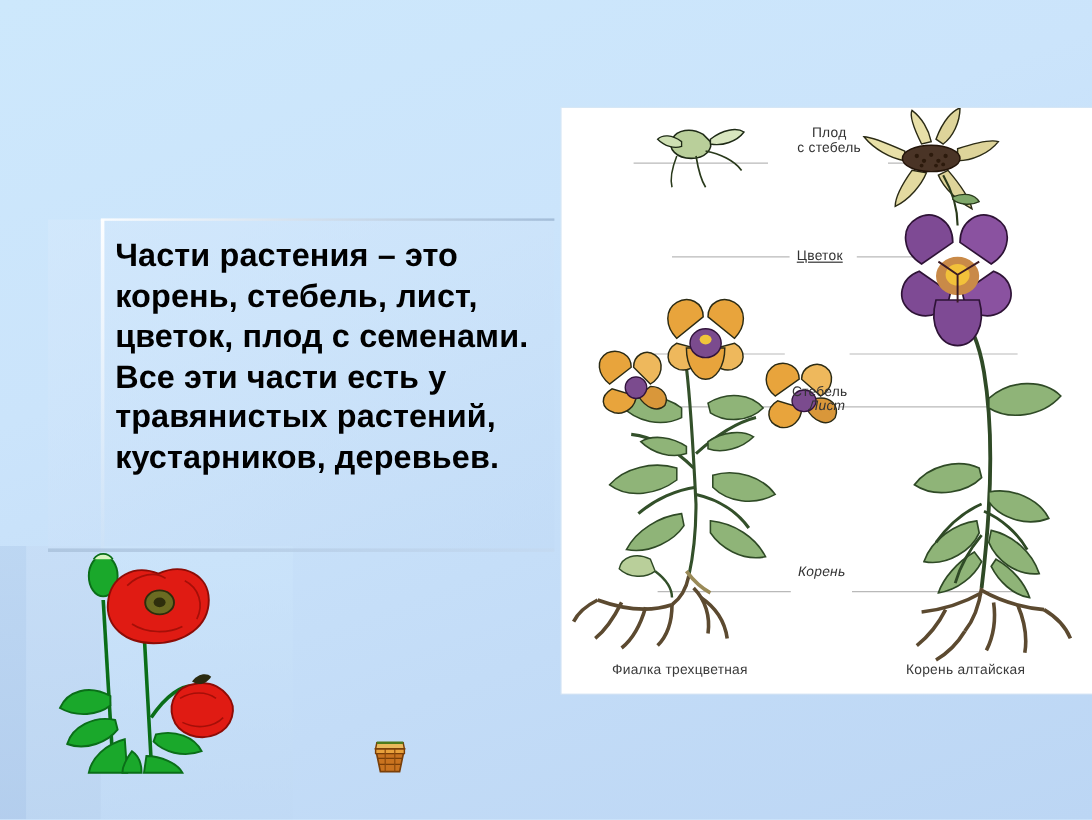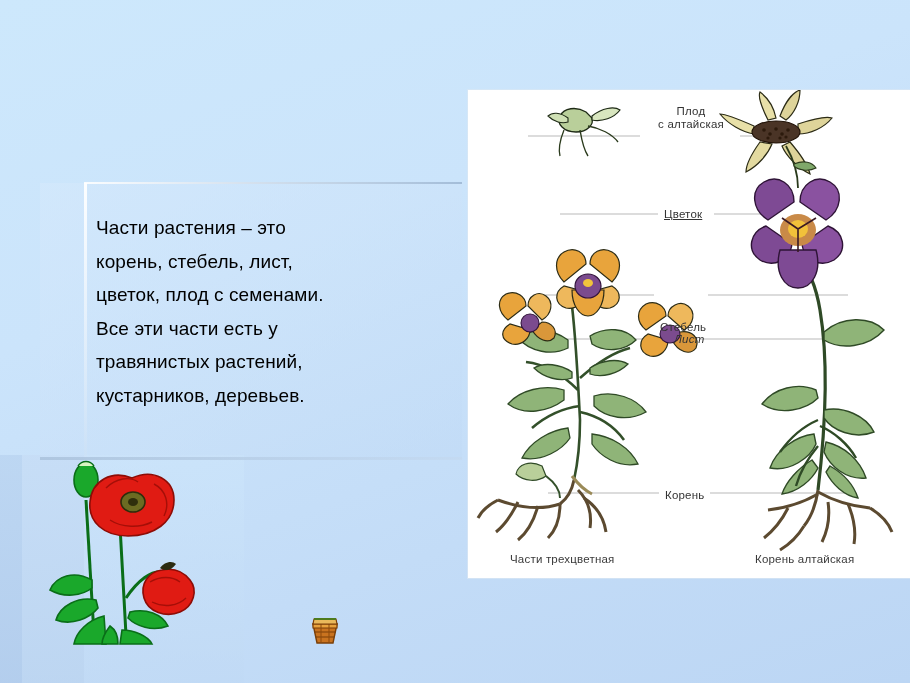--- a/index.html
+++ b/index.html
@@ -21,40 +21,40 @@
   .text-panel{position:absolute;left:40px;top:183px;width:422px;height:276px;
     background:linear-gradient(150deg,rgba(214,233,252,.55),rgba(190,216,244,.35));}
   .panel-top-edge{position:absolute;left:84px;top:182px;width:378px;height:2px;
     background:linear-gradient(90deg,rgba(255,255,255,.9),rgba(150,176,205,.75));}
   .panel-left-edge{position:absolute;left:84px;top:183px;width:3px;height:276px;
     background:linear-gradient(180deg,rgba(255,255,255,.95),rgba(205,225,245,.5));}
   .panel-bottom-edge{position:absolute;left:40px;top:457px;width:422px;height:3px;
     background:linear-gradient(90deg,rgba(168,192,218,.8),rgba(196,216,238,.55));}
 
   
-  .slide-text{position:absolute;left:96px;top:211px;width:382px;
-    font-size:19px;line-height:33.5px;color:#000;font-weight:400;
+  .slide-text{position:absolute;left:96px;top:197px;width:382px;
+    font-size:27px;line-height:33.5px;color:#000;font-weight:700;
     letter-spacing:.1px;white-space:pre-line;}
 
   
   .figure-panel{position:absolute;left:468px;top:90px;width:442px;height:488px;
     background:#ffffff;box-shadow:0 0 0 1px rgba(220,232,244,.6);}
 
   .fig-svg{position:absolute;left:0;top:0;width:442px;height:488px;display:block;}
 
   .fig-caption{position:absolute;font-size:11.5px;color:#3a3a3a;letter-spacing:.2px;}
   .cap-left{left:42px;top:463px;}
   .cap-right{left:287px;top:463px;}
 
   .fig-label{position:absolute;font-size:11.5px;color:#333;letter-spacing:.2px;}
   .lbl-fruit{left:178px;top:15px;width:90px;text-align:center;line-height:13px;}
   .lbl-flower{left:196px;top:118px;text-decoration:underline;}
   .lbl-stem{left:192px;top:199px;margin-top:32px;}
   .lbl-leaf{left:206px;top:243px;font-style:italic;}
-  .lbl-root{left:197px;top:399px;}
+  .lbl-root{left:197px;top:381px;font-style:italic;}
 
   
   .basket{position:absolute;left:308px;top:613px;width:34px;height:34px;}
 </style>
 </head>
 <body>
 
 <div id="stage">
 
   <div class="band band-a"></div>
@@ -269,24 +269,24 @@
           <path d="M360 412 C362 426 360 440 354 452"></path>
           <path d="M380 414 C386 428 388 442 386 454"></path>
           <path d="M320 418 C314 430 306 440 296 448"></path>
           <path d="M402 418 C412 424 420 432 424 442"></path>
         </g>
       </g>
     </svg>
 
     <div class="fig-label lbl-fruit">
       <span>Плод</span><br>
-      <span>с алтайская</span>
+      <span>с стебель</span>
     </div>
     <div class="fig-label lbl-flower">Цветок</div>
     <div class="fig-label lbl-stem">Стебель</div>
     <div class="fig-label lbl-leaf">Лист</div>
     <div class="fig-label lbl-root">Корень</div>
 
-    <div class="fig-caption cap-left">Части трехцветная</div>
+    <div class="fig-caption cap-left">Фиалка трехцветная</div>
     <div class="fig-caption cap-right">Корень алтайская</div>
   </div>
 
 </div>
 
 </body></html>

